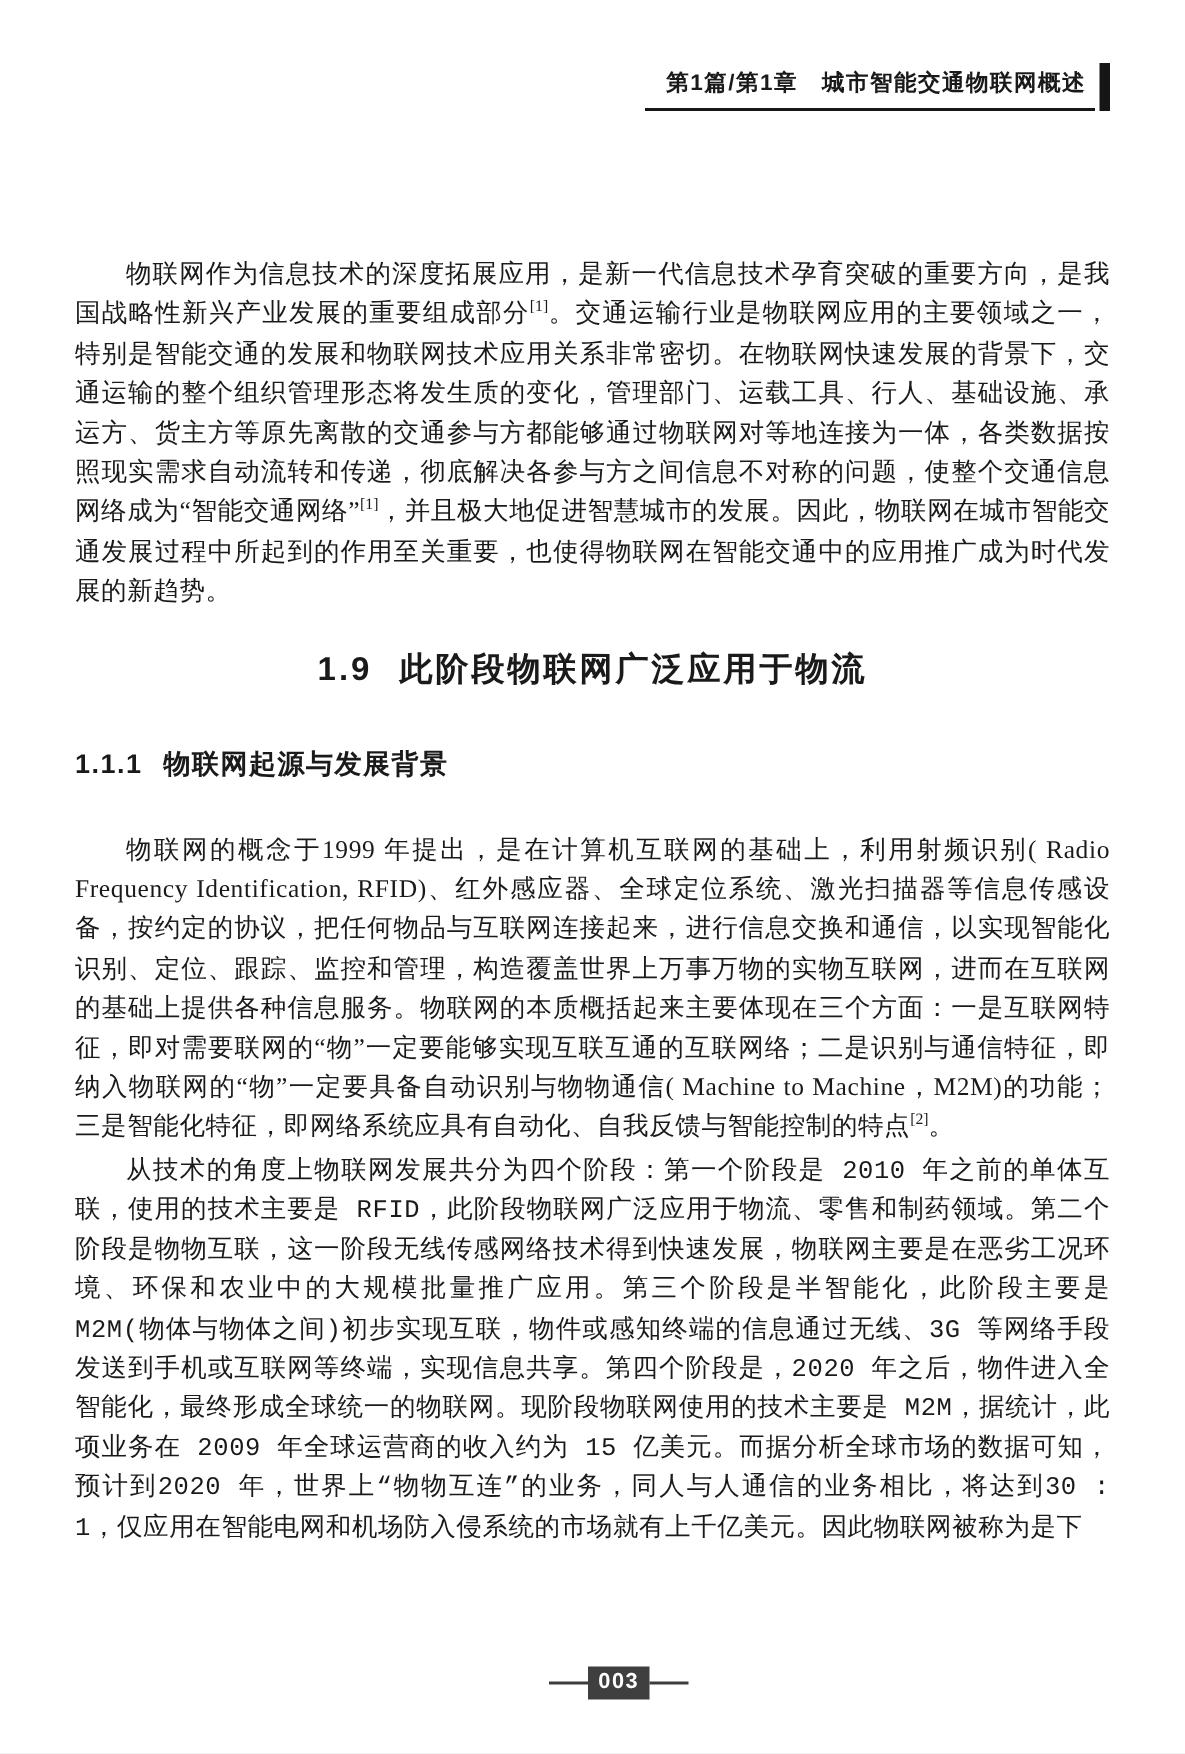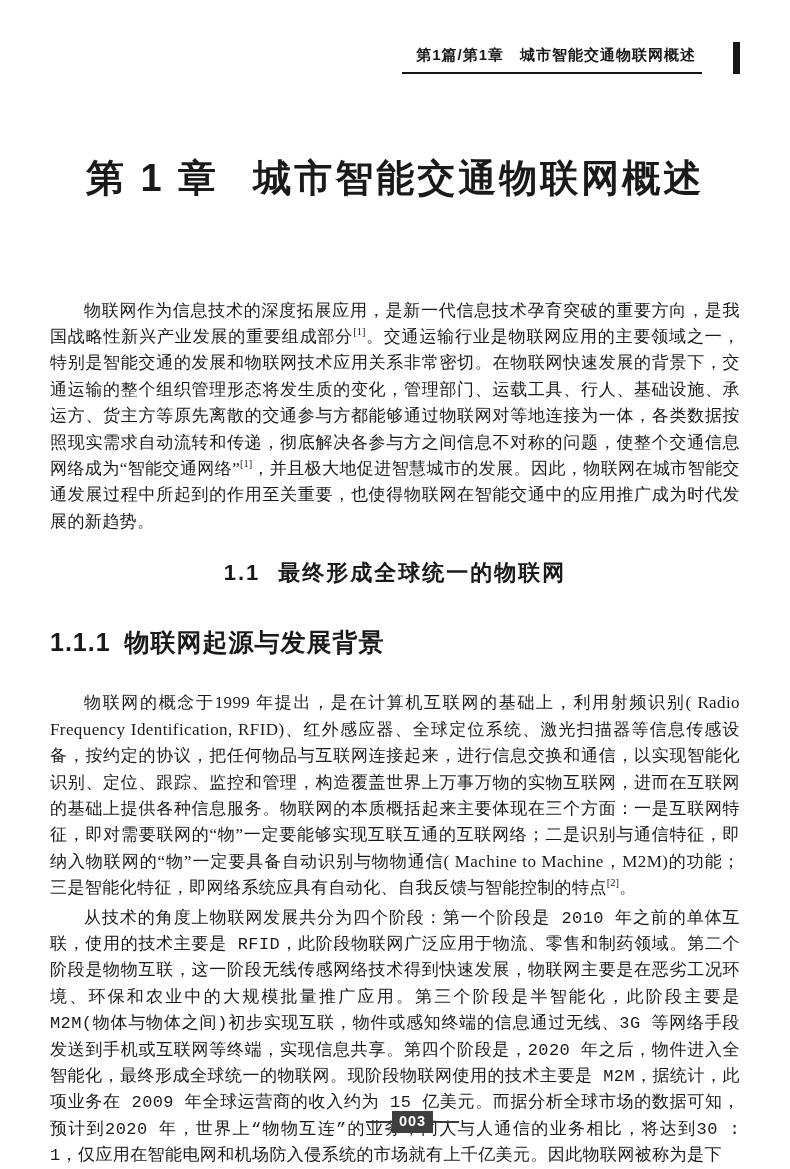--- a/index.html
+++ b/index.html
@@ -18,21 +18,20 @@
     font-family:"Liberation Serif","DejaVu Serif",serif;
   }
 
   
   .running-header{
     margin-top:42px;
     padding-right:50px;
     display:flex;
     justify-content:flex-end;
     align-items:flex-end;
-    gap:28px;
   }
   .header-text{
     display:inline-block;
     font-family:"Liberation Sans","DejaVu Sans",sans-serif;
     font-weight:bold;
     font-size:15px;
     letter-spacing:1px;
     padding:0 6px 7px 14px;
     border-bottom:2.5px solid #161616;
     white-space:nowrap;
@@ -80,21 +79,21 @@
     letter-spacing:2px;
     line-height:1.3;
   }
   .section-heading .hgap{display:inline-block;width:18px;}
 
   
   .subsection-heading{
     margin:38px 50px 0 50px;
     font-family:"Liberation Sans","DejaVu Sans",sans-serif;
     font-weight:bold;
-    font-size:25px;
+    font-size:18px;
     letter-spacing:1px;
     line-height:1.3;
   }
   .subsection-heading .hgap{display:inline-block;width:14px;}
 
   .para-after-heading{margin-top:32px;}
   .para-continue{margin-top:4px;font-family:Liberation Mono, monospace;}
 
   
   .page-footer{
@@ -126,28 +125,25 @@
 </head>
 <body>
 
 <div class="page">
 
   <header class="running-header">
     <span class="header-text">第1篇/第1章　城市智能交通物联网概述</span>
     <span class="header-bar"></span>
   </header>
 
-  <h1 class="chapter-title">
-    <span>第 1 章</span><span class="gap"></span><span>城市智能交通物联网概述</span>
-  </h1>
 
   <p class="body-para first">物联网作为信息技术的深度拓展应用，是新一代信息技术孕育突破的重要方向，是我国战略性新兴产业发展的重要组成部分<sup>[1]</sup>。交通运输行业是物联网应用的主要领域之一，特别是智能交通的发展和物联网技术应用关系非常密切。在物联网快速发展的背景下，交通运输的整个组织管理形态将发生质的变化，管理部门、运载工具、行人、基础设施、承运方、货主方等原先离散的交通参与方都能够通过物联网对等地连接为一体，各类数据按照现实需求自动流转和传递，彻底解决各参与方之间信息不对称的问题，使整个交通信息网络成为“智能交通网络”<sup>[1]</sup>，并且极大地促进智慧城市的发展。因此，物联网在城市智能交通发展过程中所起到的作用至关重要，也使得物联网在智能交通中的应用推广成为时代发展的新趋势。</p>
 
   <h2 class="section-heading">
-    <span>1.1</span><span class="hgap"></span><span>最终形成全球统一的物联网</span>
+    <span>1.9</span><span class="hgap"></span><span>此阶段物联网广泛应用于物流</span>
   </h2>
 
   <h3 class="subsection-heading">
     <span>1.1.1</span><span class="hgap"></span><span>物联网起源与发展背景</span>
   </h3>
 
   <p class="body-para para-after-heading">物联网的概念于1999 年提出，是在计算机互联网的基础上，利用射频识别( Radio Frequency Identification, RFID)、红外感应器、全球定位系统、激光扫描器等信息传感设备，按约定的协议，把任何物品与互联网连接起来，进行信息交换和通信，以实现智能化识别、定位、跟踪、监控和管理，构造覆盖世界上万事万物的实物互联网，进而在互联网的基础上提供各种信息服务。物联网的本质概括起来主要体现在三个方面：一是互联网特征，即对需要联网的“物”一定要能够实现互联互通的互联网络；二是识别与通信特征，即纳入物联网的“物”一定要具备自动识别与物物通信( Machine to Machine，M2M)的功能；三是智能化特征，即网络系统应具有自动化、自我反馈与智能控制的特点<sup>[2]</sup>。</p>
 
   <p class="body-para para-continue">从技术的角度上物联网发展共分为四个阶段：第一个阶段是 2010 年之前的单体互联，使用的技术主要是 RFID，此阶段物联网广泛应用于物流、零售和制药领域。第二个阶段是物物互联，这一阶段无线传感网络技术得到快速发展，物联网主要是在恶劣工况环境、环保和农业中的大规模批量推广应用。第三个阶段是半智能化，此阶段主要是 M2M(物体与物体之间)初步实现互联，物件或感知终端的信息通过无线、3G 等网络手段发送到手机或互联网等终端，实现信息共享。第四个阶段是，2020 年之后，物件进入全智能化，最终形成全球统一的物联网。现阶段物联网使用的技术主要是 M2M，据统计，此项业务在 2009 年全球运营商的收入约为 15 亿美元。而据分析全球市场的数据可知，预计到2020 年，世界上“物物互连”的业务，同人与人通信的业务相比，将达到30 : 1，仅应用在智能电网和机场防入侵系统的市场就有上千亿美元。因此物联网被称为是下</p>
 

